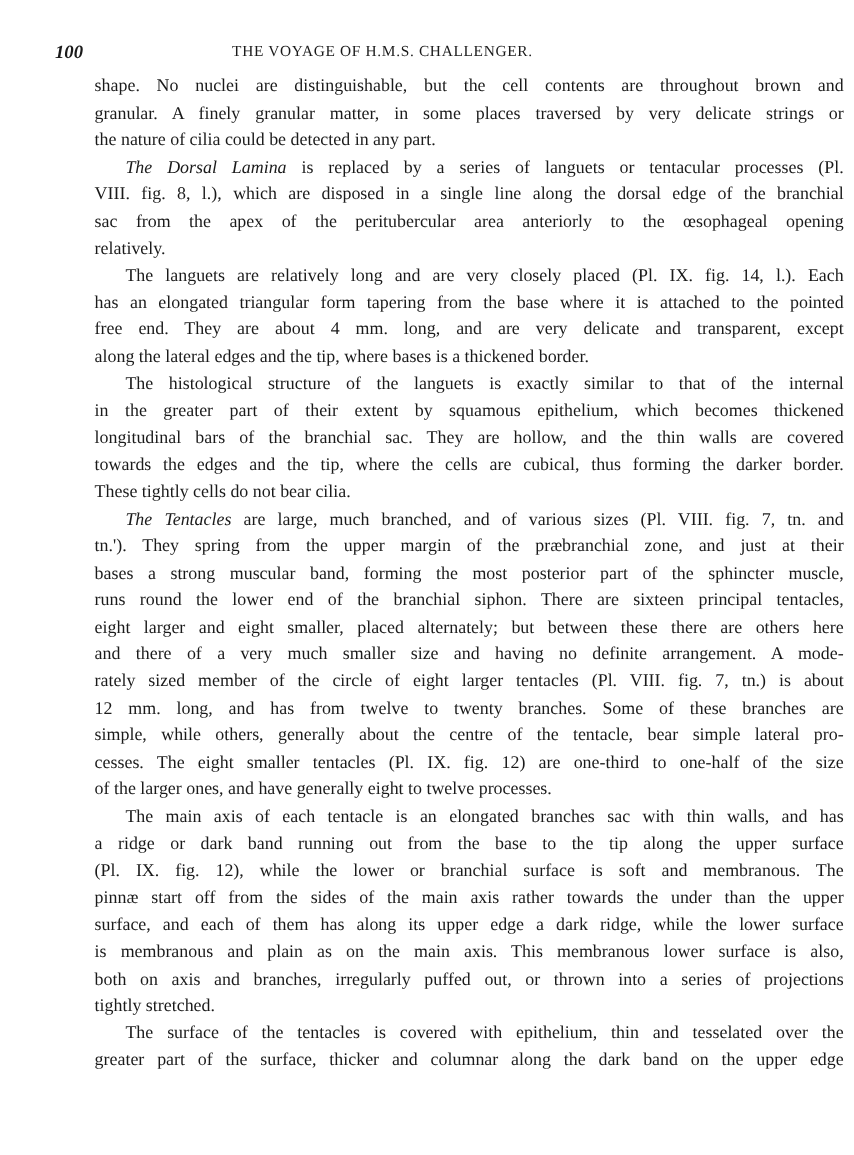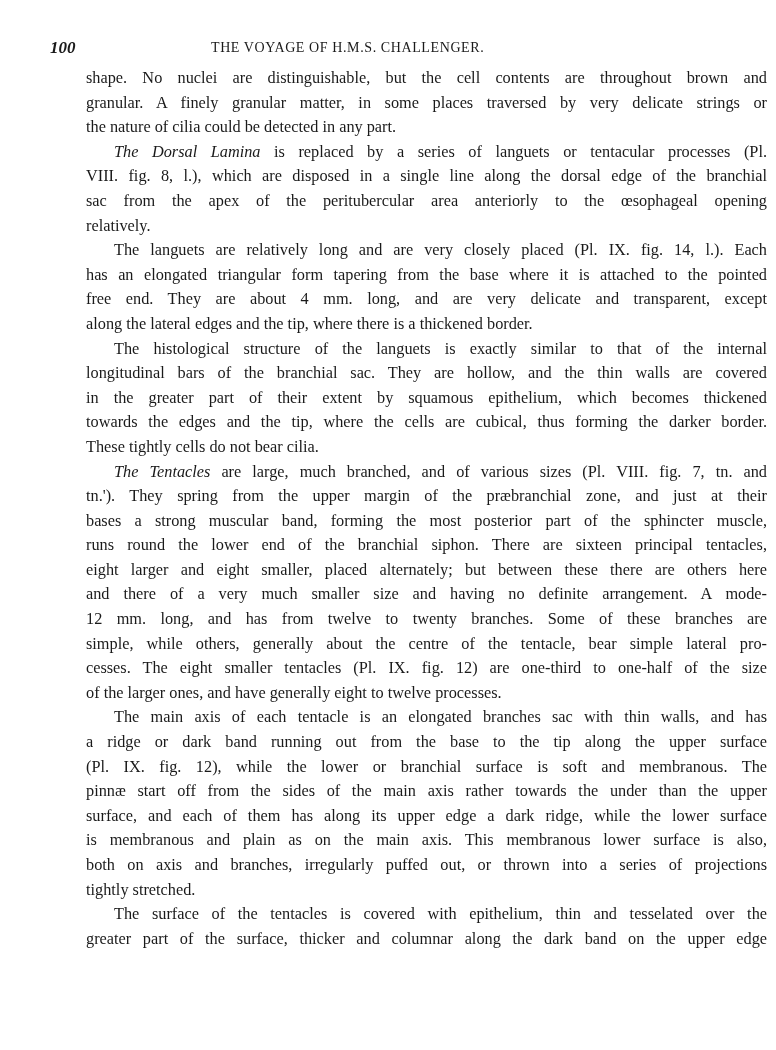--- a/index.html
+++ b/index.html
@@ -28,32 +28,33 @@
     <div class="line"><span class="t">shape.  No nuclei are distinguishable, but the cell contents are throughout brown and</span></div>
     <div class="line"><span class="t">granular.  A finely granular matter, in some places traversed by very delicate strings or</span></div>
     <div class="line last"><span class="t">the nature of cilia could be detected in any part.</span></div>
     <div class="line indent"><em>The Dorsal Lamina</em><span class="t"> is replaced by a series of languets or tentacular processes (Pl.</span></div>
     <div class="line"><span class="t">VIII. fig. 8, l.), which are disposed in a single line along the dorsal edge of the branchial</span></div>
     <div class="line"><span class="t">sac from the apex of the peritubercular area anteriorly to the œsophageal opening</span></div>
     <div class="line last"><span class="t">relatively.</span></div>
     <div class="line indent"><span class="t">The languets are relatively long and are very closely placed (Pl. IX. fig. 14, l.).  Each</span></div>
     <div class="line"><span class="t">has an elongated triangular form tapering from the base where it is attached to the pointed</span></div>
     <div class="line"><span class="t">free end.  They are about 4 mm. long, and are very delicate and transparent, except</span></div>
-    <div class="line last"><span class="t">along the lateral edges and the tip, where there is a thickened border.</span></div>
+    <div class="line last"><span class="t">along the lateral edges and the tip, where bases is a thickened border.</span></div>
     <div class="line indent"><span class="t">The histological structure of the languets is exactly similar to that of the internal</span></div>
+    <div class="line"><span class="t">in the greater part of their extent by squamous epithelium, which becomes thickened</span></div>
     <div class="line"><span class="t">longitudinal bars of the branchial sac.  They are hollow, and the thin walls are covered</span></div>
-    <div class="line"><span class="t">in the greater part of their extent by squamous epithelium, which becomes thickened</span></div>
     <div class="line"><span class="t">towards the edges and the tip, where the cells are cubical, thus forming the darker border.</span></div>
     <div class="line last"><span class="t">These tightly cells do not bear cilia.</span></div>
     <div class="line indent"><em>The Tentacles</em><span class="t"> are large, much branched, and of various sizes (Pl. VIII. fig. 7, tn. and</span></div>
     <div class="line"><span class="t">tn.').  They spring from the upper margin of the præbranchial zone, and just at their</span></div>
     <div class="line"><span class="t">bases a strong muscular band, forming the most posterior part of the sphincter muscle,</span></div>
     <div class="line"><span class="t">runs round the lower end of the branchial siphon.  There are sixteen principal tentacles,</span></div>
     <div class="line"><span class="t">eight larger and eight smaller, placed alternately; but between these there are others here</span></div>
     <div class="line"><span class="t">and there of a very much smaller size and having no definite arrangement.  A mode-</span></div>
+    <div class="line"><span class="t">rately sized member of the circle of eight larger tentacles (Pl. VIII. fig. 7, tn.) is about</span></div>
     <div class="line"><span class="t">12 mm. long, and has from twelve to twenty branches.  Some of these branches are</span></div>
     <div class="line"><span class="t">simple, while others, generally about the centre of the tentacle, bear simple lateral pro-</span></div>
     <div class="line"><span class="t">cesses.  The eight smaller tentacles (Pl. IX. fig. 12) are one-third to one-half of the size</span></div>
     <div class="line last"><span class="t">of the larger ones, and have generally eight to twelve processes.</span></div>
     <div class="line indent"><span class="t">The main axis of each tentacle is an elongated branches sac with thin walls, and has</span></div>
     <div class="line"><span class="t">a ridge or dark band running out from the base to the tip along the upper surface</span></div>
     <div class="line"><span class="t">(Pl. IX. fig. 12), while the lower or branchial surface is soft and membranous.  The</span></div>
     <div class="line"><span class="t">pinnæ start off from the sides of the main axis rather towards the under than the upper</span></div>
     <div class="line"><span class="t">surface, and each of them has along its upper edge a dark ridge, while the lower surface</span></div>
     <div class="line"><span class="t">is membranous and plain as on the main axis.  This membranous lower surface is also,</span></div>

